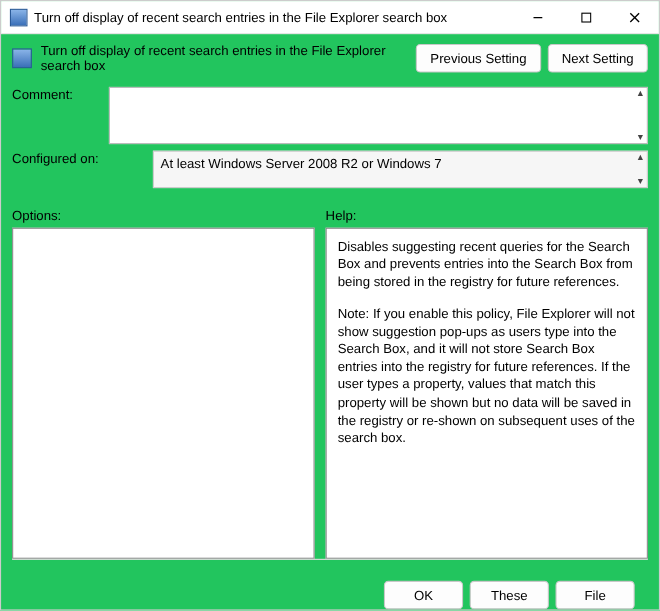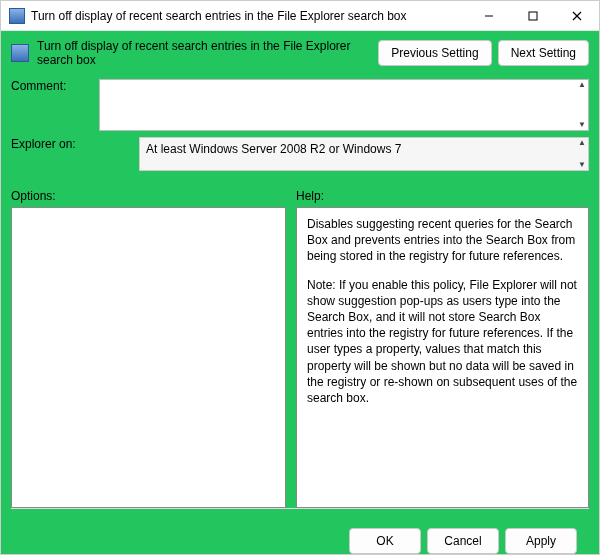--- a/index.html
+++ b/index.html
@@ -92,21 +92,21 @@
           <div class="textarea">
             <div class="spin top">
                 <span class="caret">▲</span>
               </div>
             <div class="spin bot">
                 <span class="caret">▼</span>
               </div>
           </div>
         </div>
         <div class="lblrow supported">
-          <div class="lbl">Explorer on:</div>
+          <div class="lbl">Configured on:</div>
           <div class="suppbox">
             <span>At least Windows Server 2008 R2 or Windows 7</span>
             <div class="spin top">
                 <span class="caret">▲</span>
               </div>
             <div class="spin bot">
                 <span class="caret">▼</span>
               </div>
           </div>
         </div>
@@ -121,18 +121,18 @@
     <div class="panels">
       <div class="panel options"></div>
       <div class="panel help">
         <p>Disables suggesting recent queries for the Search Box and prevents entries into the Search Box from being stored in the registry for future references.</p>
         <p>Note: If you enable this policy, File Explorer will not show suggestion pop-ups as users type into the Search Box, and it will not store Search Box entries into the registry for future references.  If the user types a property, values that match this property will be shown but no data will be saved in the registry or re-shown on subsequent uses of the search box.</p>
       </div>
     </div>
 
     <div class="footer">
       <div class="btn">OK</div>
-      <div class="btn">Cancel</div>
-      <div class="btn">Apply</div>
+      <div class="btn">These</div>
+      <div class="btn">File</div>
     </div>
 
   </div>
 </div>
 
 </body></html>

